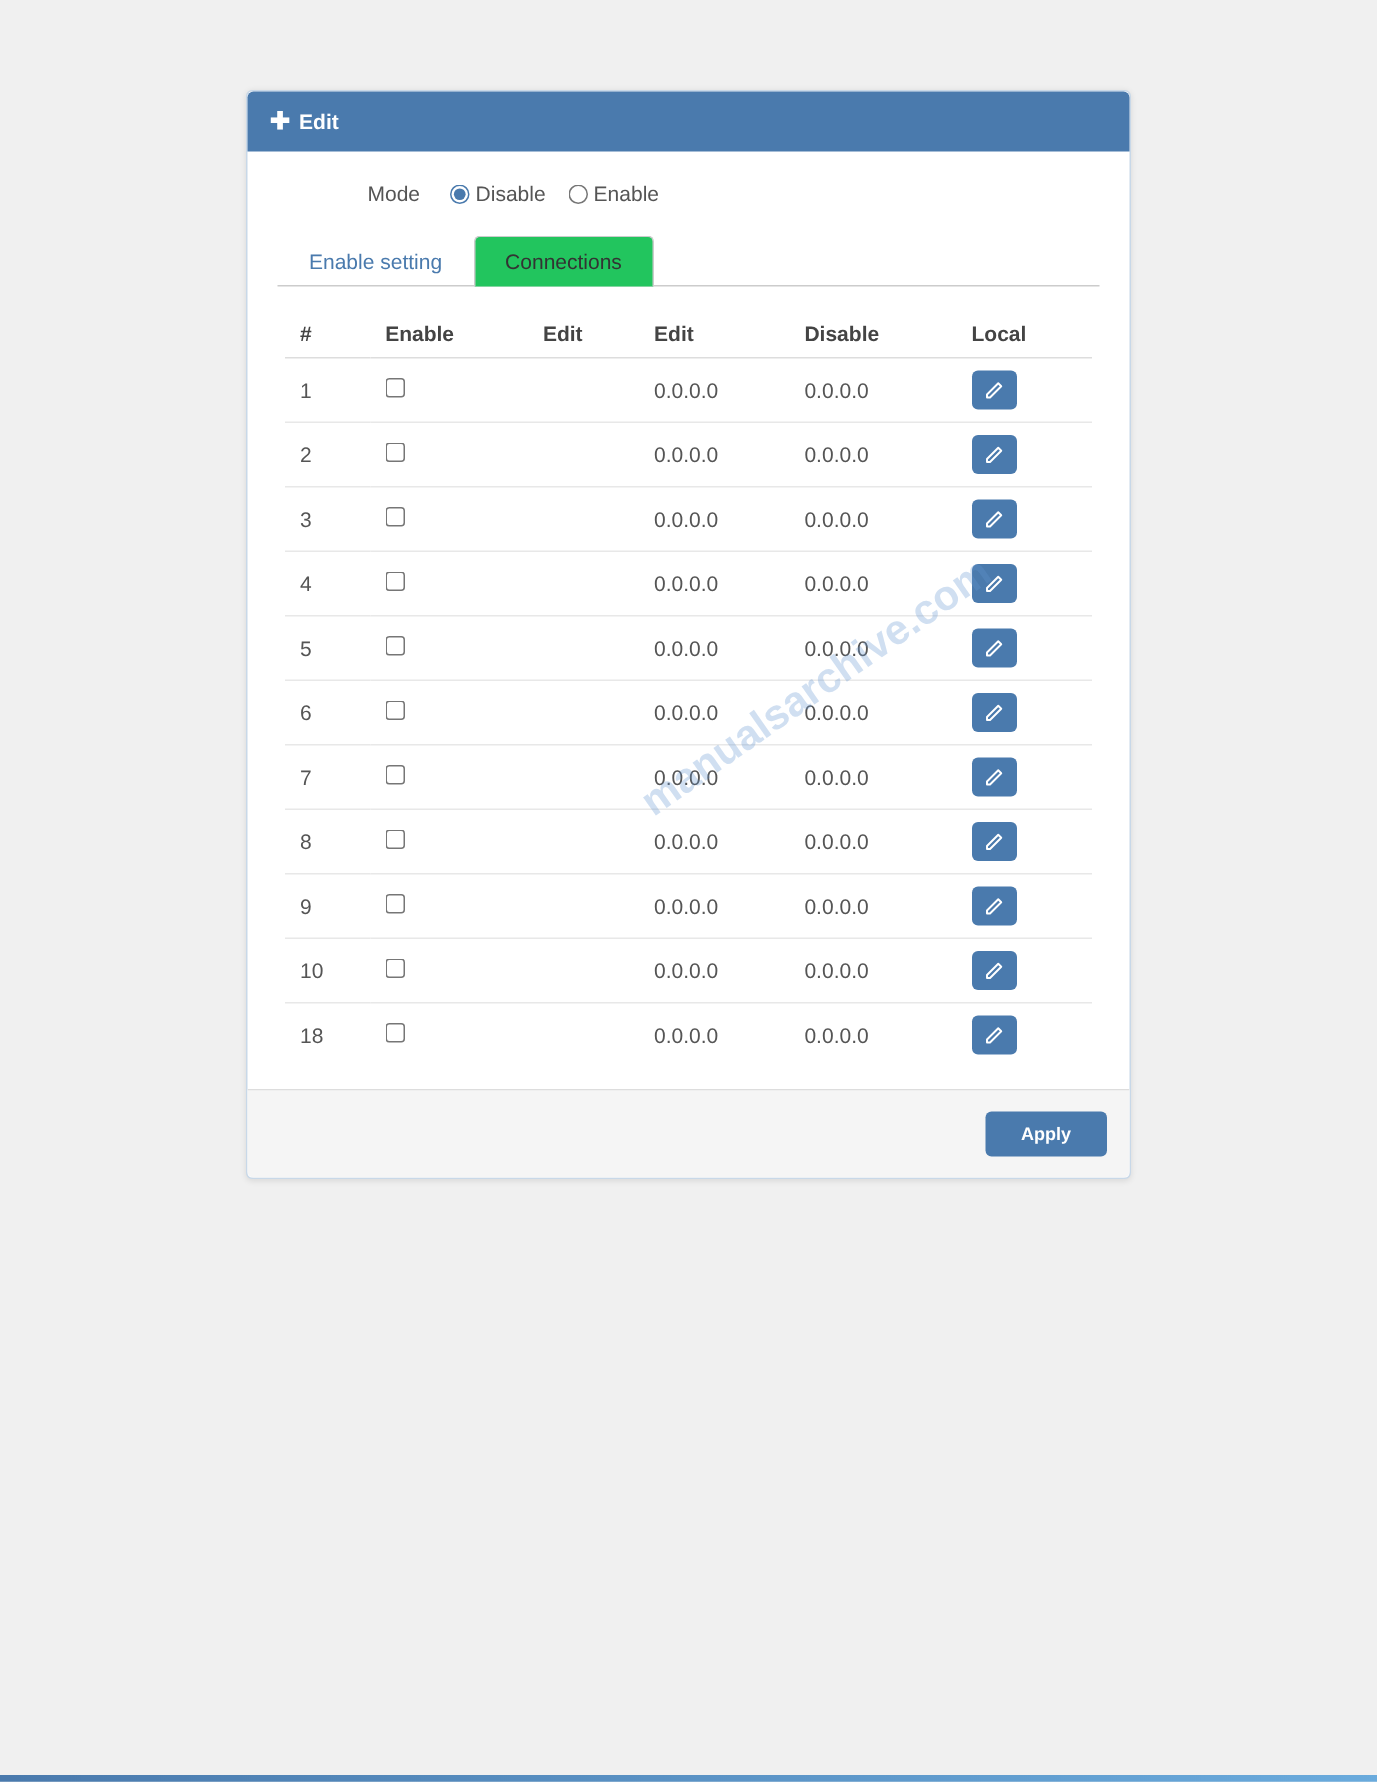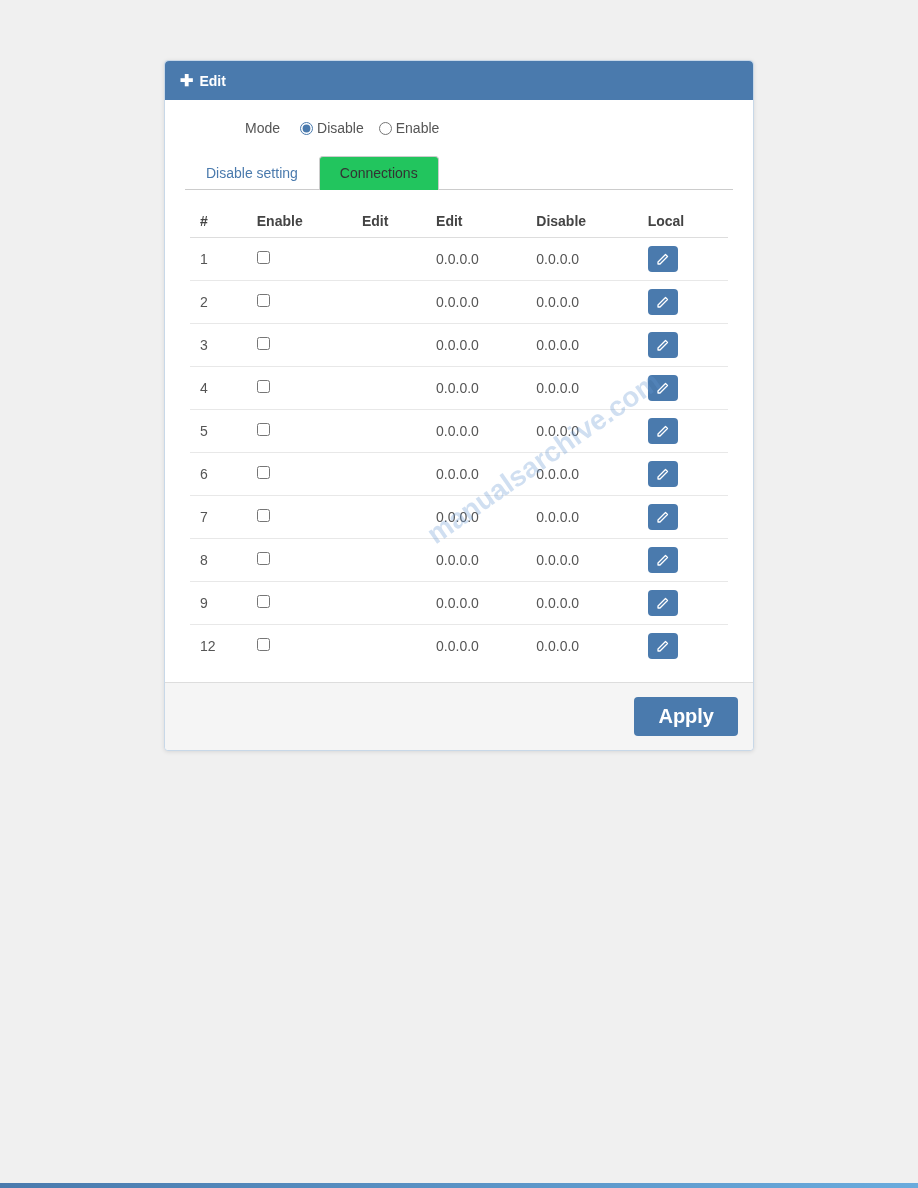--- a/index.html
+++ b/index.html
@@ -165,21 +165,21 @@
       justify-content: flex-end;
       border-radius: 0 0 4px 4px;
     }
 
     .apply-btn {
       background: #4a7aad;
       color: #fff;
       border: none;
       border-radius: 4px;
       padding: 8px 24px;
-      font-size: 20px;
+      font-size: 12px;
       cursor: pointer;
       font-weight: bold;
     }
 
     .watermark {
       position: absolute;
       color: rgba(100, 150, 210, 0.3);
       font-size: 28px;
       font-weight: bold;
       transform: rotate(-35deg);
@@ -225,21 +225,21 @@
             <span>Disable</span>
           </label>
           <label class="radio-option">
             <input type="radio" name="mode" value="enable" style="">
             <span>Enable</span>
           </label>
         </div>
       </div>
 
       <div class="tabs">
-        <div class="tab">Disable setting</div>
+        <div class="tab">Enable setting</div>
         <div class="tab active">Connections</div>
       </div>
 
       <div class="table-wrapper">
         <table>
           <thead>
             <tr>
               <th>#</th>
               <th>Enable</th>
               <th>Edit</th>
@@ -351,21 +351,33 @@
                 <td></td>
                 <td>0.0.0.0</td>
                 <td>0.0.0.0</td>
                 <td><button class="edit-btn">
                     <svg class="edit-icon-svg" viewBox="0 0 14 14">
       <path stroke="#fff" stroke-width="1.3" stroke-linecap="round" stroke-linejoin="round" fill="none" d="M9.5 2.5l2 2L4 12H2v-2L9.5 2.5z"></path>
     </svg>
                   </button></td>
               </tr>
               <tr>
-                <td>12</td>
+                <td>10</td>
+                <td><input type="checkbox" style=""></td>
+                <td></td>
+                <td>0.0.0.0</td>
+                <td>0.0.0.0</td>
+                <td><button class="edit-btn">
+                    <svg class="edit-icon-svg" viewBox="0 0 14 14">
+      <path stroke="#fff" stroke-width="1.3" stroke-linecap="round" stroke-linejoin="round" fill="none" d="M9.5 2.5l2 2L4 12H2v-2L9.5 2.5z"></path>
+    </svg>
+                  </button></td>
+              </tr>
+              <tr>
+                <td>18</td>
                 <td><input type="checkbox" style=""></td>
                 <td></td>
                 <td>0.0.0.0</td>
                 <td>0.0.0.0</td>
                 <td><button class="edit-btn">
                     <svg class="edit-icon-svg" viewBox="0 0 14 14">
       <path stroke="#fff" stroke-width="1.3" stroke-linecap="round" stroke-linejoin="round" fill="none" d="M9.5 2.5l2 2L4 12H2v-2L9.5 2.5z"></path>
     </svg>
                   </button></td>
               </tr>

